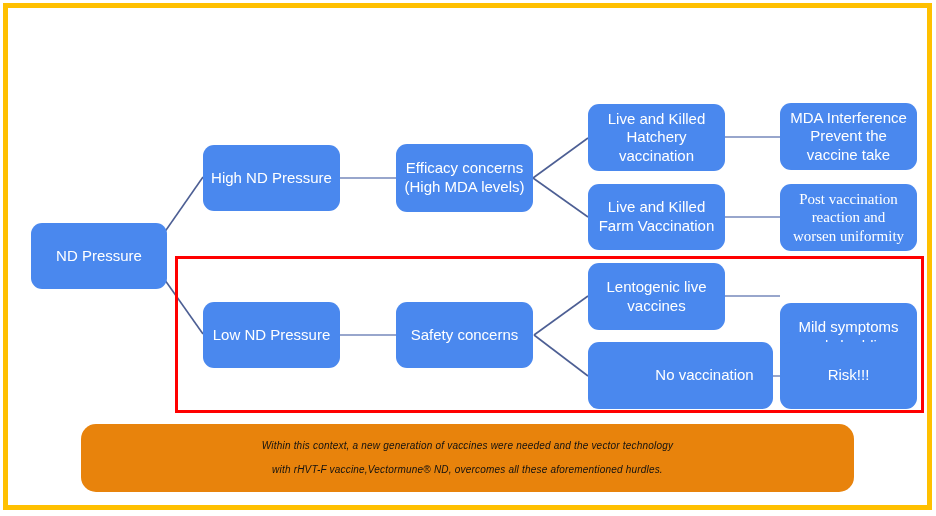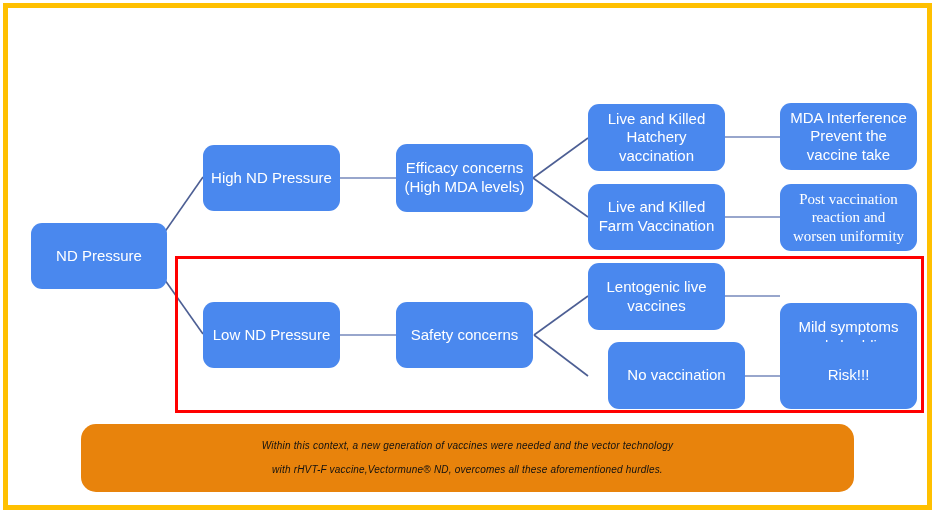--- a/index.html
+++ b/index.html
@@ -19,21 +19,21 @@
     white-space:pre-line;
   }
   .n-root{left:11px;top:223px;width:136px;height:66px;margin-left:20px;}
   .n-high{left:203px;top:145px;width:137px;height:66px;}
   .n-low{left:203px;top:302px;width:137px;height:66px;}
   .n-efficacy{left:396px;top:144px;width:137px;height:68px;}
   .n-safety{left:396px;top:302px;width:137px;height:66px;}
   .n-hatchery{left:588px;top:104px;width:137px;height:67px;}
   .n-farm{left:588px;top:184px;width:137px;height:66px;}
   .n-lento{left:588px;top:263px;width:137px;height:67px;}
-  .n-novacc{left:608px;top:342px;width:137px;height:67px;}
+  .n-novacc{left:588px;top:342px;width:137px;height:67px;padding-left:48px;}
   .n-mda{left:780px;top:103px;width:137px;height:67px;}
   .n-postvacc{left:780px;top:184px;width:137px;height:67px;font-family:Liberation Serif, serif;}
   .n-mild{left:780px;top:263px;width:137px;height:67px;margin-top:40px;}
   .n-risk{left:780px;top:342px;width:137px;height:67px;}
   .redbox{
     position:absolute;left:175px;top:256px;width:749px;height:157px;
     border:3px solid var(--highlight-red,#FF0000);
     box-sizing:border-box;z-index:3;pointer-events:none;
   }
   .note{

